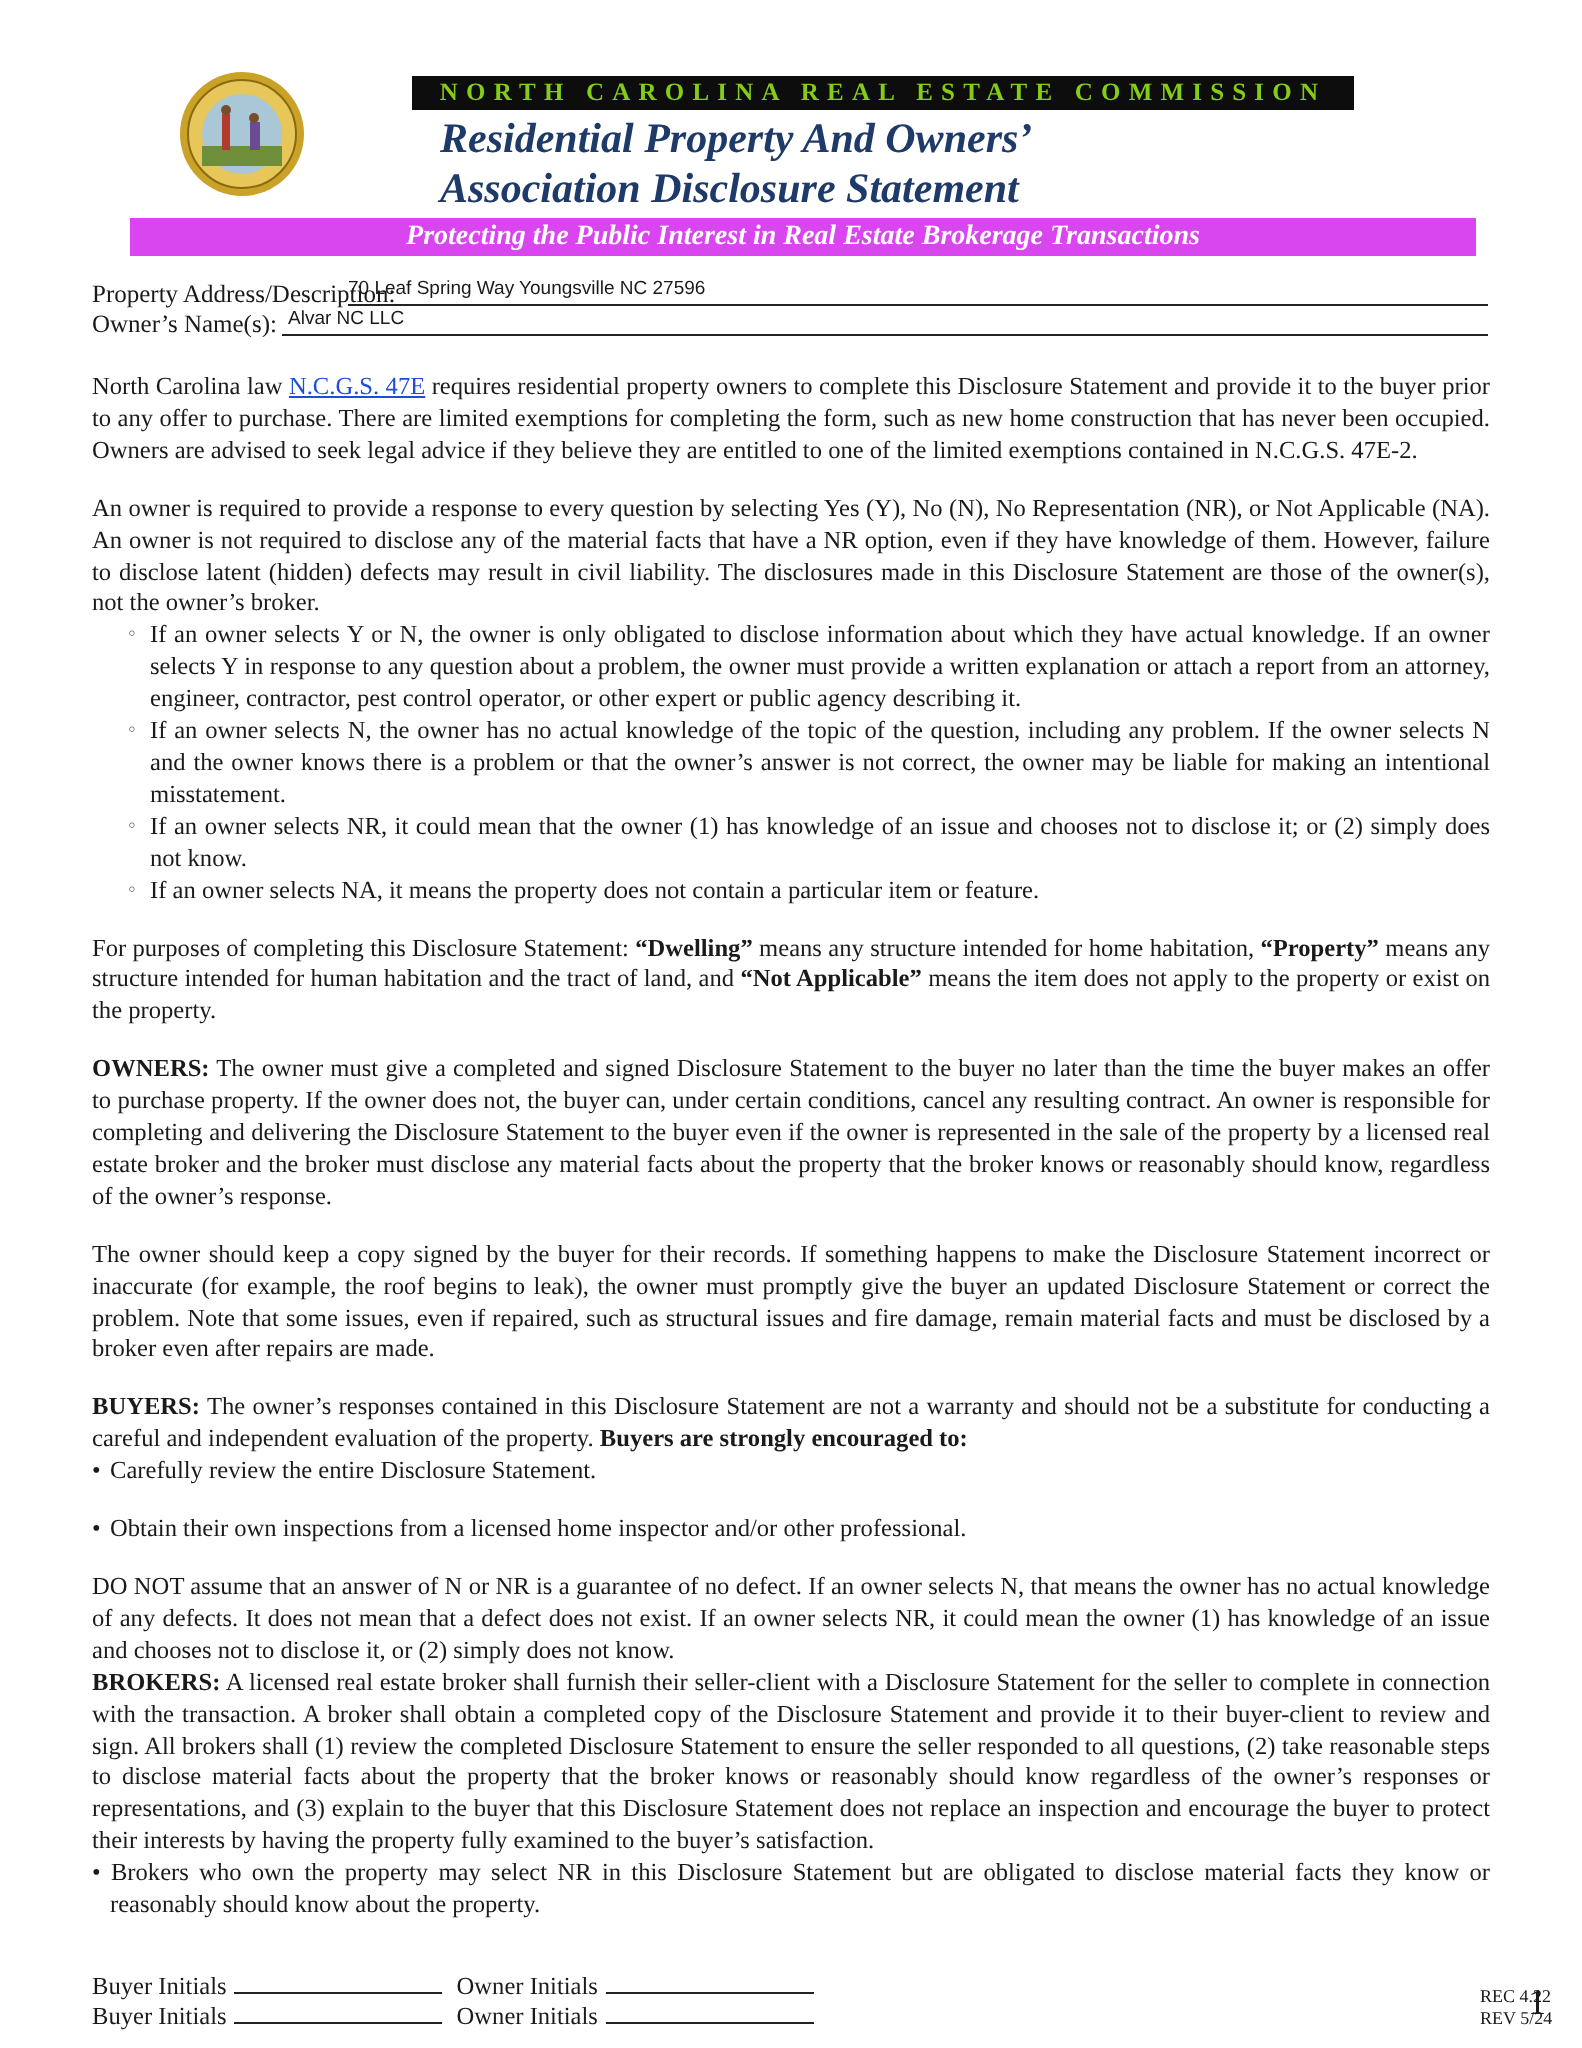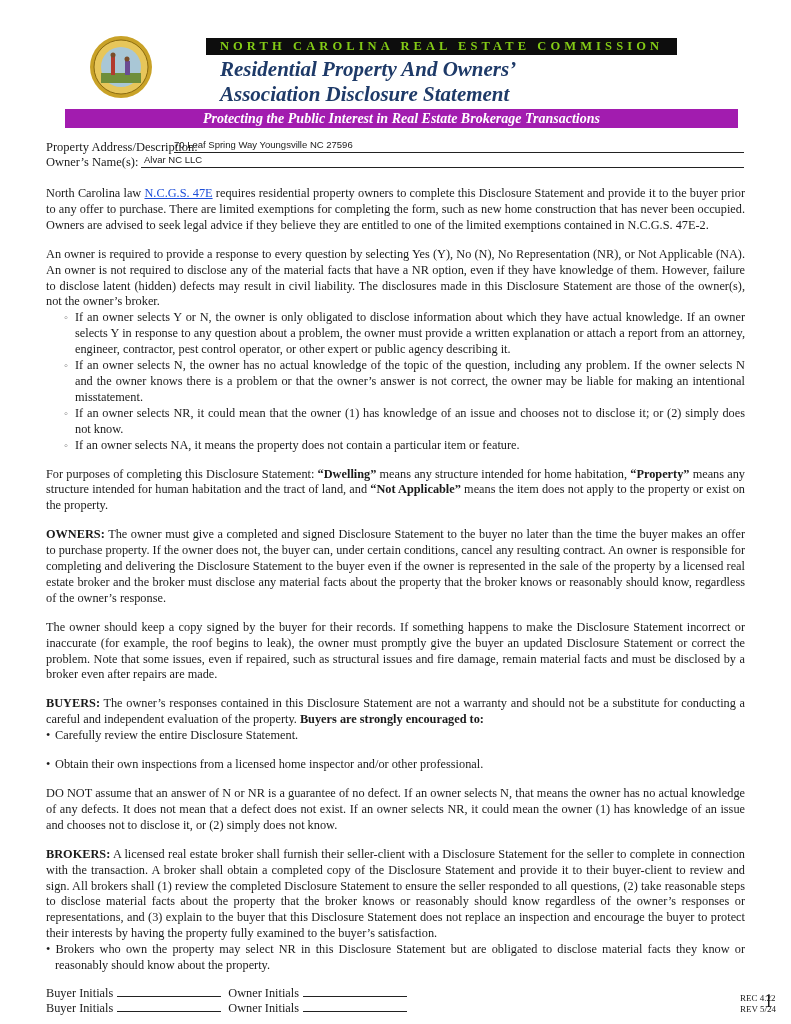--- a/index.html
+++ b/index.html
@@ -8,21 +8,21 @@
   .seal { position: absolute; left: 89px; top: 35px; width: 64px; height: 64px; }
   .commission-bar { position: absolute; left: 206px; top: 38px; width: 471px; height: 17px;
          background: #0d0d0d; color: #84cc16; font-family: "Liberation Serif", serif;
          font-size: 12.5px; letter-spacing: 4.1px; text-align: center; line-height: 17px; font-weight: bold; }
   .title { position: absolute; left: 220px; width: 440px; text-align: left;
          font-family: "Liberation Serif", serif; font-style: italic; font-weight: bold;
          color: #1e3a68; font-size: 21px; line-height: 22px; }
   .title.t1 { top: 58px; }
   .title.t2 { top: 83px; }
   .banner { position: absolute; left: 65px; top: 109px; width: 673px; height: 19px;
-         background: #a21caf; color: #ffffff; font-style: italic; font-weight: bold;
+         background: #d946ef; color: #ffffff; font-style: italic; font-weight: bold;
          font-size: 14px; text-align: center; line-height: 19px; }
   .field-row { position: absolute; left: 46px; font-size: 12.5px; line-height: 14px; }
   .field-row .lbl { position: absolute; left: 0; top: 0; white-space: nowrap; }
   .field-row .val { position: absolute; top: -2px; font-family: "Liberation Sans", sans-serif; font-size: 9.5px; white-space: nowrap; }
   .field-line { position: absolute; height: 0; border-bottom: 1px solid #222; }
   .content { position: absolute; left: 46px; top: 186px; width: 699px;
          font-size: 12.3px; line-height: 15.9px; text-align: justify; }
   .content p { margin: 0 0 13px 0; }
   .content a { color: #1d4ed8; text-decoration: underline; }
   .content b { font-weight: bold; }
@@ -80,21 +80,21 @@
     <li>If an owner selects NR, it could mean that the owner (1) has knowledge of an issue and chooses not to disclose it; or (2) simply does not know.</li>
     <li>If an owner selects NA, it means the property does not contain a particular item or feature.</li>
   </ul>
 
   <p><span>For purposes of completing this Disclosure Statement: </span><b>“Dwelling”</b><span> means any structure intended for home habitation, </span><b>“Property”</b><span> means any structure intended for human habitation and the tract of land, and </span><b>“Not Applicable”</b><span> means the item does not apply to the property or exist on the property.</span></p>
 
   <p><b>OWNERS:</b><span> The owner must give a completed and signed Disclosure Statement to the buyer no later than the time the buyer makes an offer to purchase property. If the owner does not, the buyer can, under certain conditions, cancel any resulting contract. An owner is responsible for completing and delivering the Disclosure Statement to the buyer even if the owner is represented in the sale of the property by a licensed real estate broker and the broker must disclose any material facts about the property that the broker knows or reasonably should know, regardless of the owner’s response.</span></p>
 
   <p>The owner should keep a copy signed by the buyer for their records. If something happens to make the Disclosure Statement incorrect or inaccurate (for example, the roof begins to leak), the owner must promptly give the buyer an updated Disclosure Statement or correct the problem. Note that some issues, even if repaired, such as structural issues and fire damage, remain material facts and must be disclosed by a broker even after repairs are made.</p>
 
-  <div style="margin-bottom:13px;">
+  <div style="">
     <p style="margin:0;"><b>BUYERS:</b><span> The owner’s responses contained in this Disclosure Statement are not a warranty and should not be a substitute for conducting a careful and independent evaluation of the property. </span><b>Buyers are strongly encouraged to:</b></p>
     <p class="bl"><span class="dot">•</span><span>Carefully review the entire Disclosure Statement.</span></p>
     <p class="bl"><span class="dot">•</span><span>Obtain their own inspections from a licensed home inspector and/or other professional.</span></p>
     <p style="margin:0;">DO NOT assume that an answer of N or NR is a guarantee of no defect. If an owner selects N, that means the owner has no actual knowledge of any defects. It does not mean that a defect does not exist. If an owner selects NR, it could mean the owner (1) has knowledge of an issue and chooses not to disclose it, or (2) simply does not know.</p>
   </div>
 
   <div>
     <p style="margin:0;"><b>BROKERS:</b><span> A licensed real estate broker shall furnish their seller-client with a Disclosure Statement for the seller to complete in connection with the transaction. A broker shall obtain a completed copy of the Disclosure Statement and provide it to their buyer-client to review and sign. All brokers shall (1) review the completed Disclosure Statement to ensure the seller responded to all questions, (2) take reasonable steps to disclose material facts about the property that the broker knows or reasonably should know regardless of the owner’s responses or representations, and (3) explain to the buyer that this Disclosure Statement does not replace an inspection and encourage the buyer to protect their interests by having the property fully examined to the buyer’s satisfaction.</span></p>
     <p class="hang"><span>• </span><span>Brokers who own the property may select NR in this Disclosure Statement but are obligated to disclose material facts they know or reasonably should know about the property.</span></p>
   </div>

